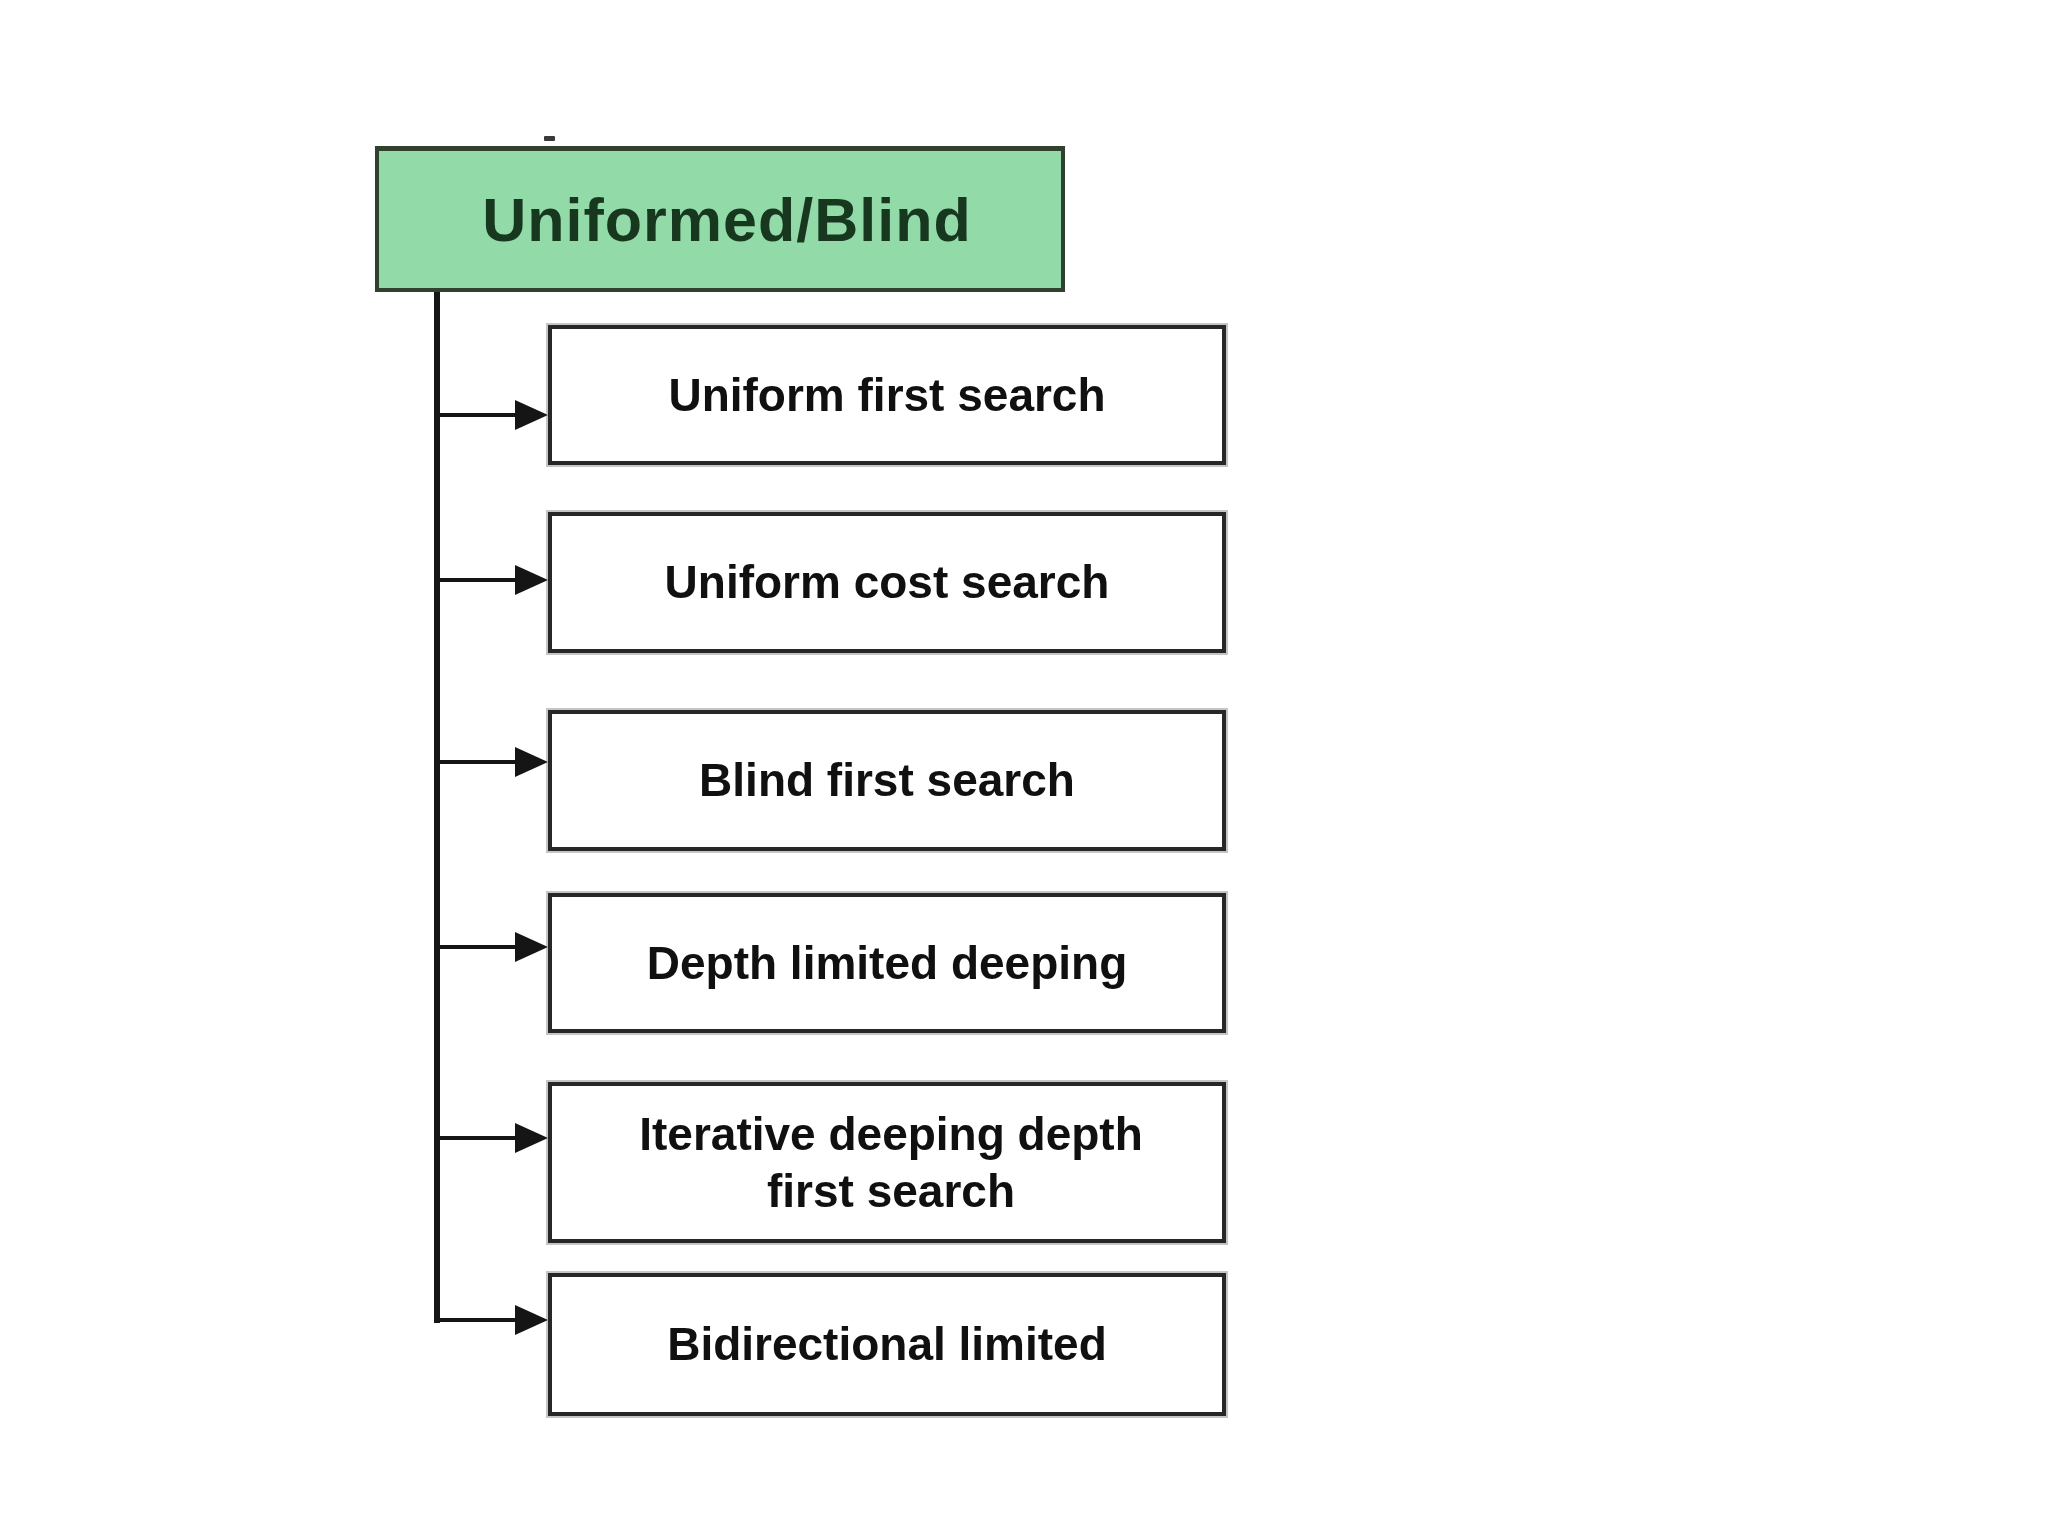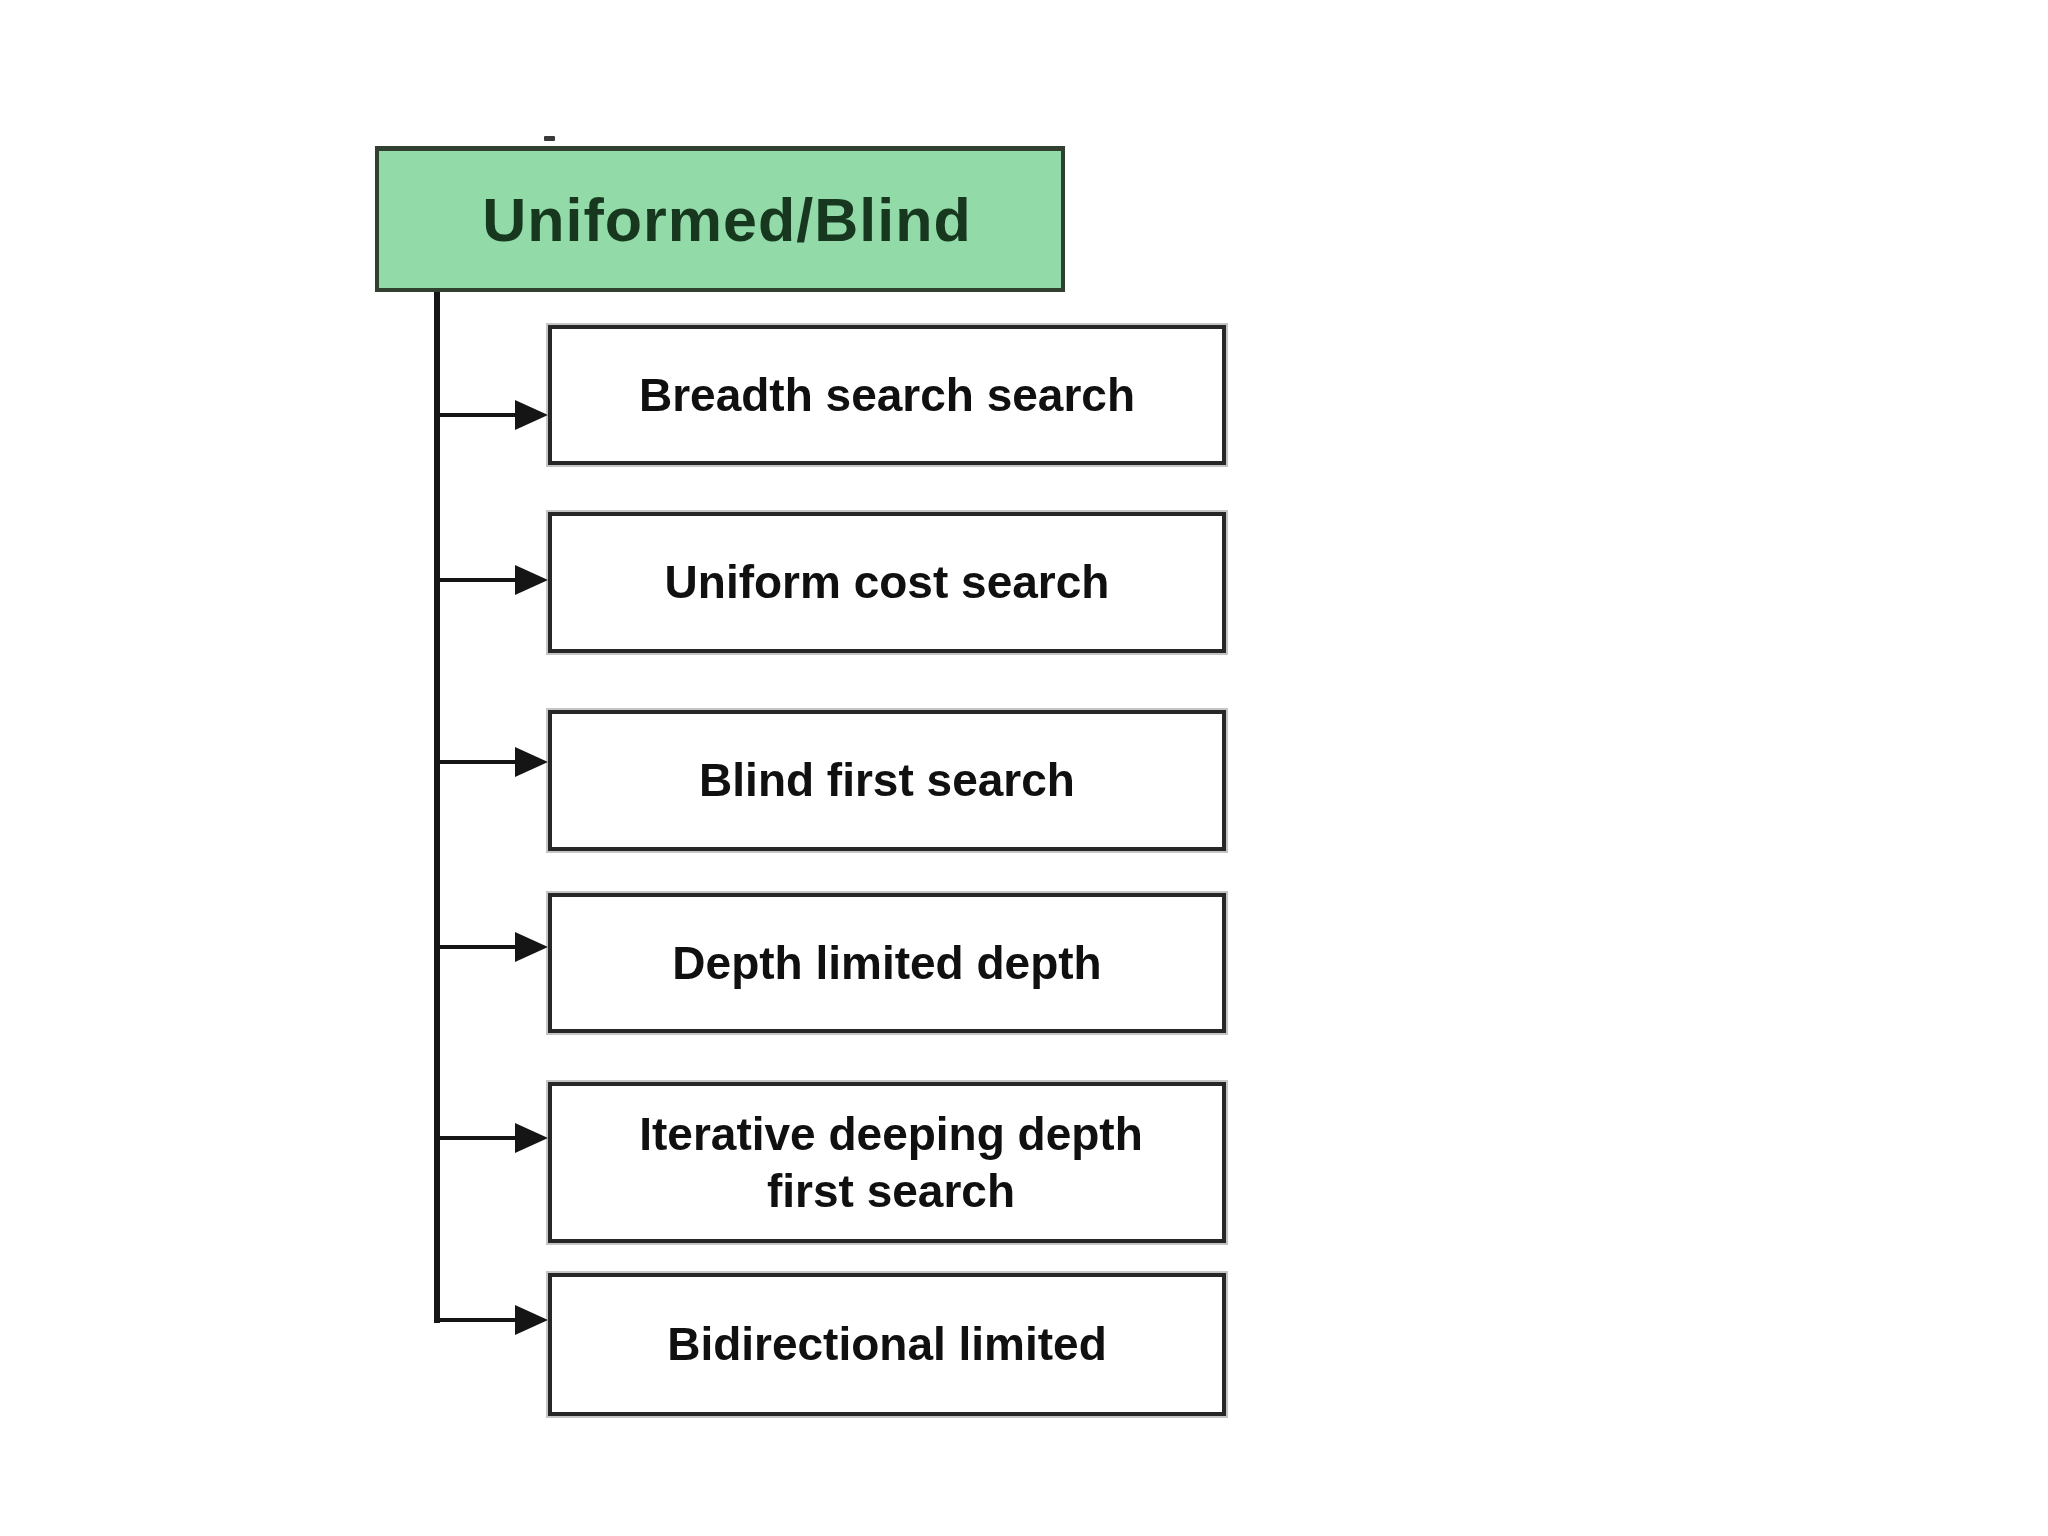--- a/index.html
+++ b/index.html
@@ -118,33 +118,33 @@
   <div class="arrow" style="top:1123px;">
     <div class="shaft"></div>
     <div class="head"></div>
   </div>
   <div class="arrow" style="top:1305px;">
     <div class="shaft"></div>
     <div class="head"></div>
   </div>
 
   <div class="child-node" style="top:325px;height:140px;">
-    <span class="child-label">Breadth search search</span>
+    <span class="child-label">Uniform first search</span>
   </div>
 
   <div class="child-node" style="top:512px;height:141px;">
     <span class="child-label">Uniform cost search</span>
   </div>
 
   <div class="child-node" style="top:710px;height:141px;">
     <span class="child-label">Blind first search</span>
   </div>
 
   <div class="child-node" style="top:893px;height:140px;">
-    <span class="child-label">Depth limited depth</span>
+    <span class="child-label">Depth limited deeping</span>
   </div>
 
   <div class="child-node" style="top:1082px;height:161px;padding-left:8px;">
     <span class="child-label two-line">Iterative deeping depth first search</span>
   </div>
 
   <div class="child-node" style="top:1273px;height:143px;">
     <span class="child-label">Bidirectional limited</span>
   </div>
 

